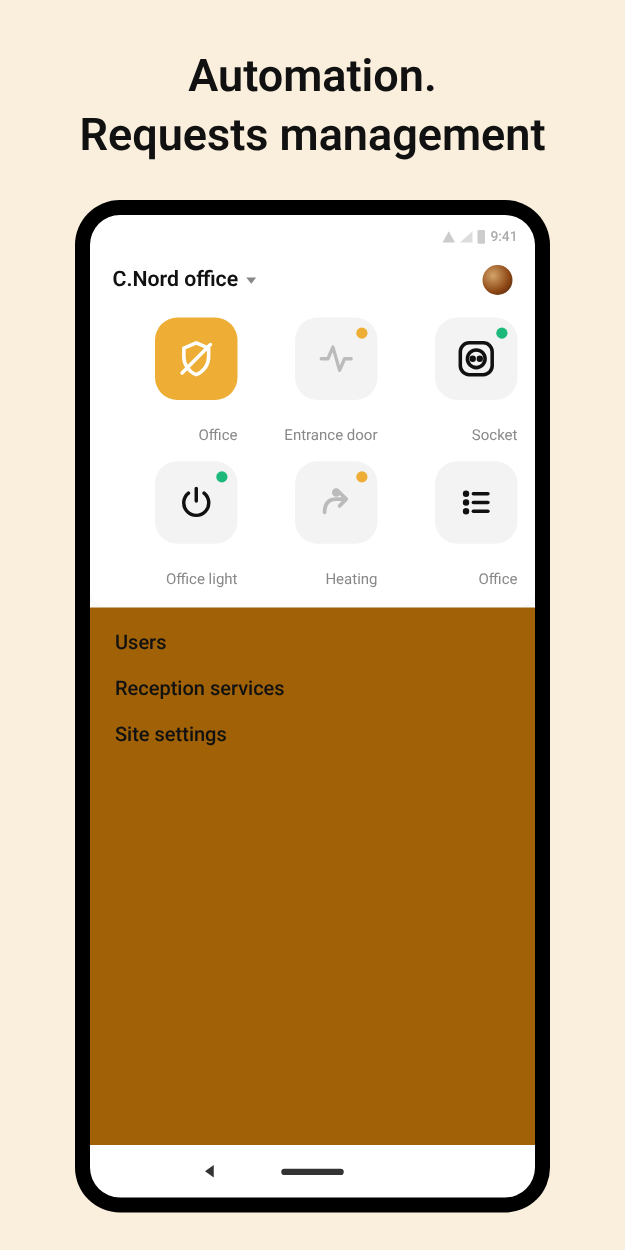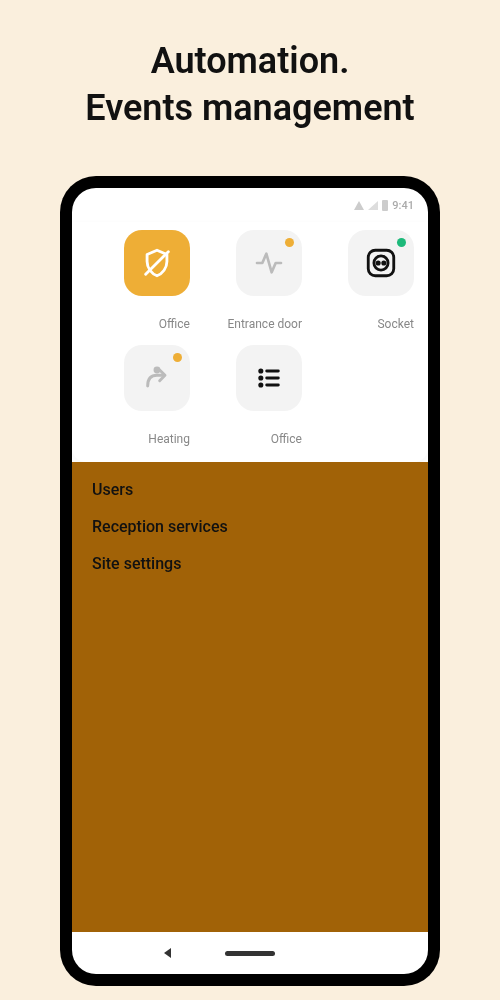--- a/index.html
+++ b/index.html
@@ -14,21 +14,21 @@
   .headline {
     text-align: center;
     padding-top: 38px;
     font-size: 36px;
     font-weight: 600;
     line-height: 1.3;
     color: #111;
   }
   .phone {
     position: absolute;
-    top: 176px;
+    top: 160px;
     left: 50%;
     transform: translateX(-50%);
     width: 380px;
     height: 810px;
     background: #000;
     border-radius: 36px;
     padding: 12px;
   }
   .speaker {
     position: absolute;
@@ -176,34 +176,41 @@
   }
   .nav-pill {
     width: 50px; height: 5px; background: #333; border-radius: 4px;
   }
 </style>
 </head>
 <body>
 
 <div class="headline">
   <div>Automation.</div>
-  <div>Events management</div>
+  <div>Requests management</div>
 </div>
 
 <div class="phone">
   <div class="speaker"></div>
   <div class="screen">
 
     <div class="statusbar">
       <span class="tri"></span>
       <span class="sig"></span>
       <span class="batt"></span>
       <span>9:41</span>
     </div>
 
+    <div class="topbar">
+      <div class="loc">
+        <span>C.Nord office</span>
+        <span class="caret"></span>
+      </div>
+      <div class="avatar"></div>
+    </div>
 
     <div class="grid-section">
     <div class="grid">
 
       <div class="tile">
         <div class="tile-icon accent">
           <svg width="34" height="34" viewBox="0 0 24 24" fill="none" stroke="#fff" stroke-width="2" stroke-linecap="round" stroke-linejoin="round">
             <path d="M12 3l7 3v5c0 4.5-3 8.5-7 10-4-1.5-7-5.5-7-10V6l7-3z"></path>
             <line x1="4" y1="20" x2="20" y2="4"></line>
           </svg>
@@ -227,20 +234,30 @@
           <svg width="34" height="34" viewBox="0 0 24 24" fill="none" stroke="#111" stroke-width="2" stroke-linecap="round">
             <rect x="3" y="3" width="18" height="18" rx="5"></rect>
             <circle cx="12" cy="12" r="5"></circle>
             <circle cx="10" cy="12" r="0.8" fill="#111"></circle>
             <circle cx="14" cy="12" r="0.8" fill="#111"></circle>
           </svg>
         </div>
         <div class="tile-label">Socket</div>
       </div>
 
+      <div class="tile">
+        <div class="tile-icon">
+          <span class="dot green"></span>
+          <svg width="30" height="30" viewBox="0 0 24 24" fill="none" stroke="#111" stroke-width="2.2" stroke-linecap="round">
+            <path d="M7 6a8 8 0 1 0 10 0"></path>
+            <line x1="12" y1="3" x2="12" y2="11"></line>
+          </svg>
+        </div>
+        <div class="tile-label">Office light</div>
+      </div>
 
       <div class="tile">
         <div class="tile-icon">
           <span class="dot orange"></span>
           <svg width="32" height="32" viewBox="0 0 24 24" fill="none" stroke="#bbb" stroke-width="2.2" stroke-linecap="round" stroke-linejoin="round">
             <path d="M5 18 Q5 10 12 10 L16 10"></path>
             <path d="M14 6 L18 10 L14 14"></path>
             <circle cx="12" cy="6" r="1.5" fill="#bbb"></circle>
           </svg>
         </div>

